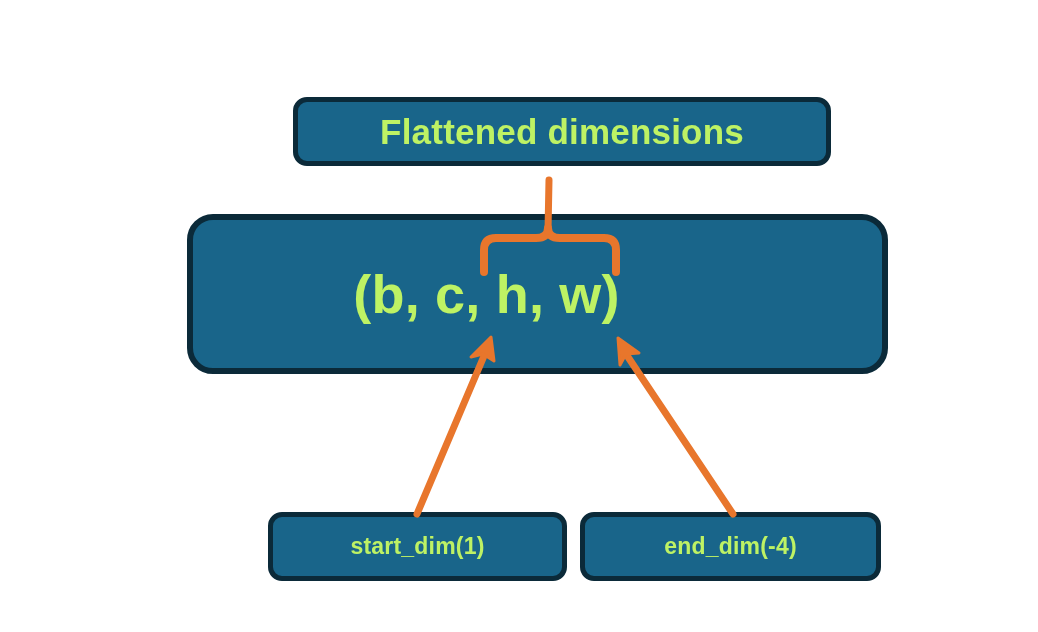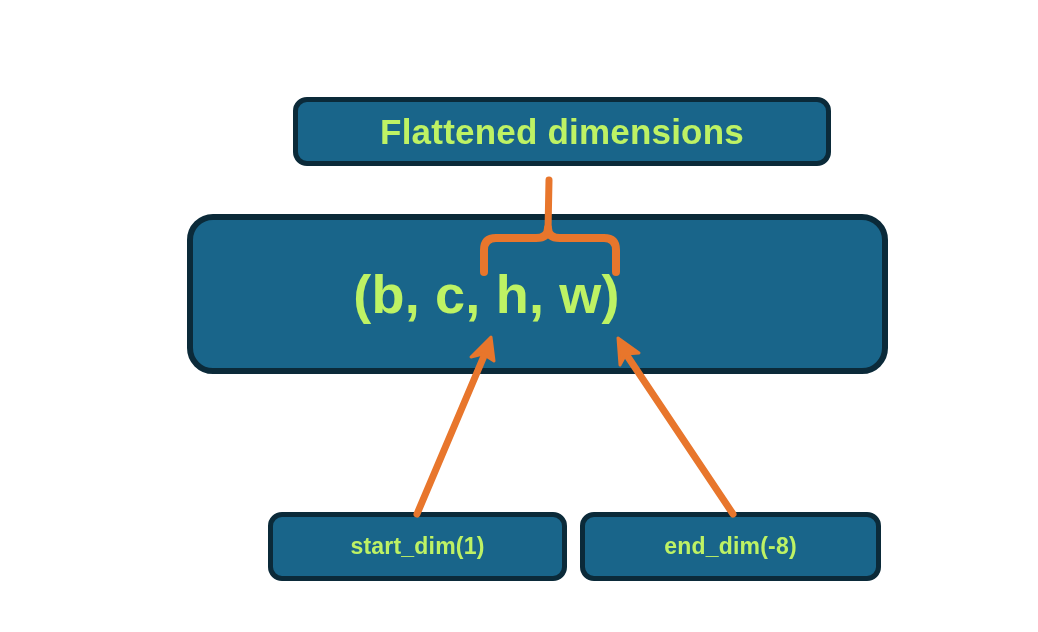--- a/index.html
+++ b/index.html
@@ -106,21 +106,21 @@
 
   <div class="node" id="node-shape">
     <span class="node-label">(b, c, h, w)</span>
   </div>
 
   <div class="node" id="node-start-dim">
     <span class="node-label">start_dim(1)</span>
   </div>
 
   <div class="node" id="node-end-dim">
-    <span class="node-label">end_dim(-8)</span>
+    <span class="node-label">end_dim(-4)</span>
   </div>
 
   <svg id="annotations" viewBox="0 0 1038 632">
 
     <path d="M 484 272
              L 484 250
              Q 484 238 496 238
              L 536 238
              Q 548 238 548 228
              Q 548 238 560 238

